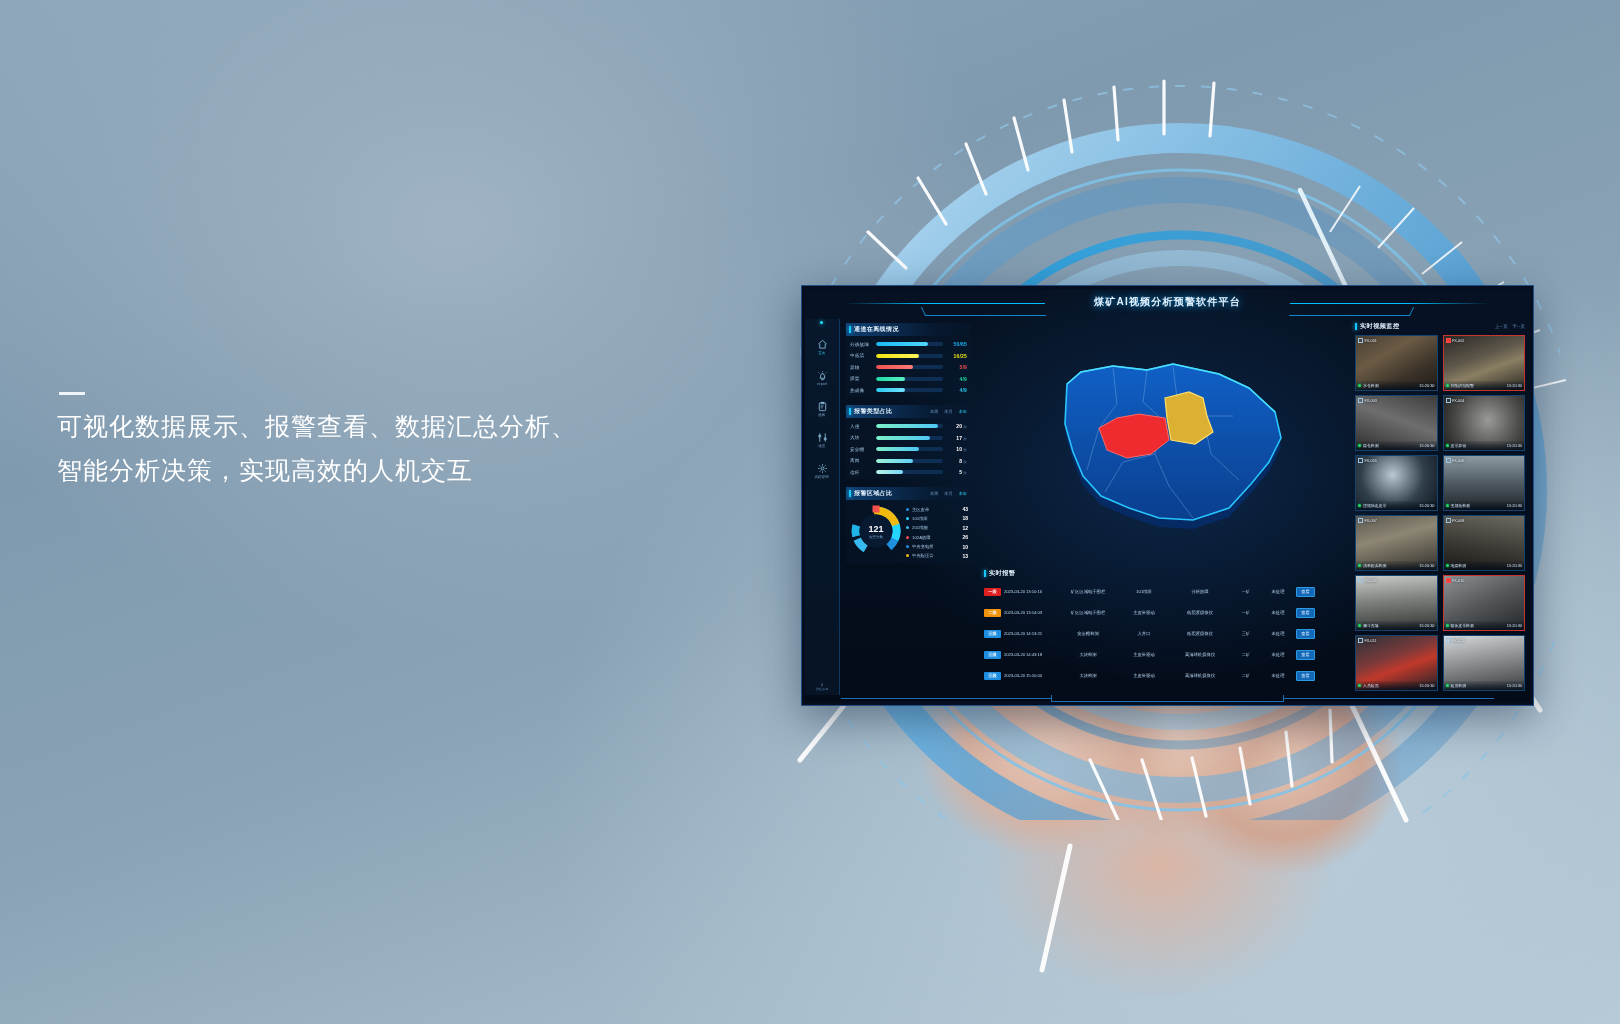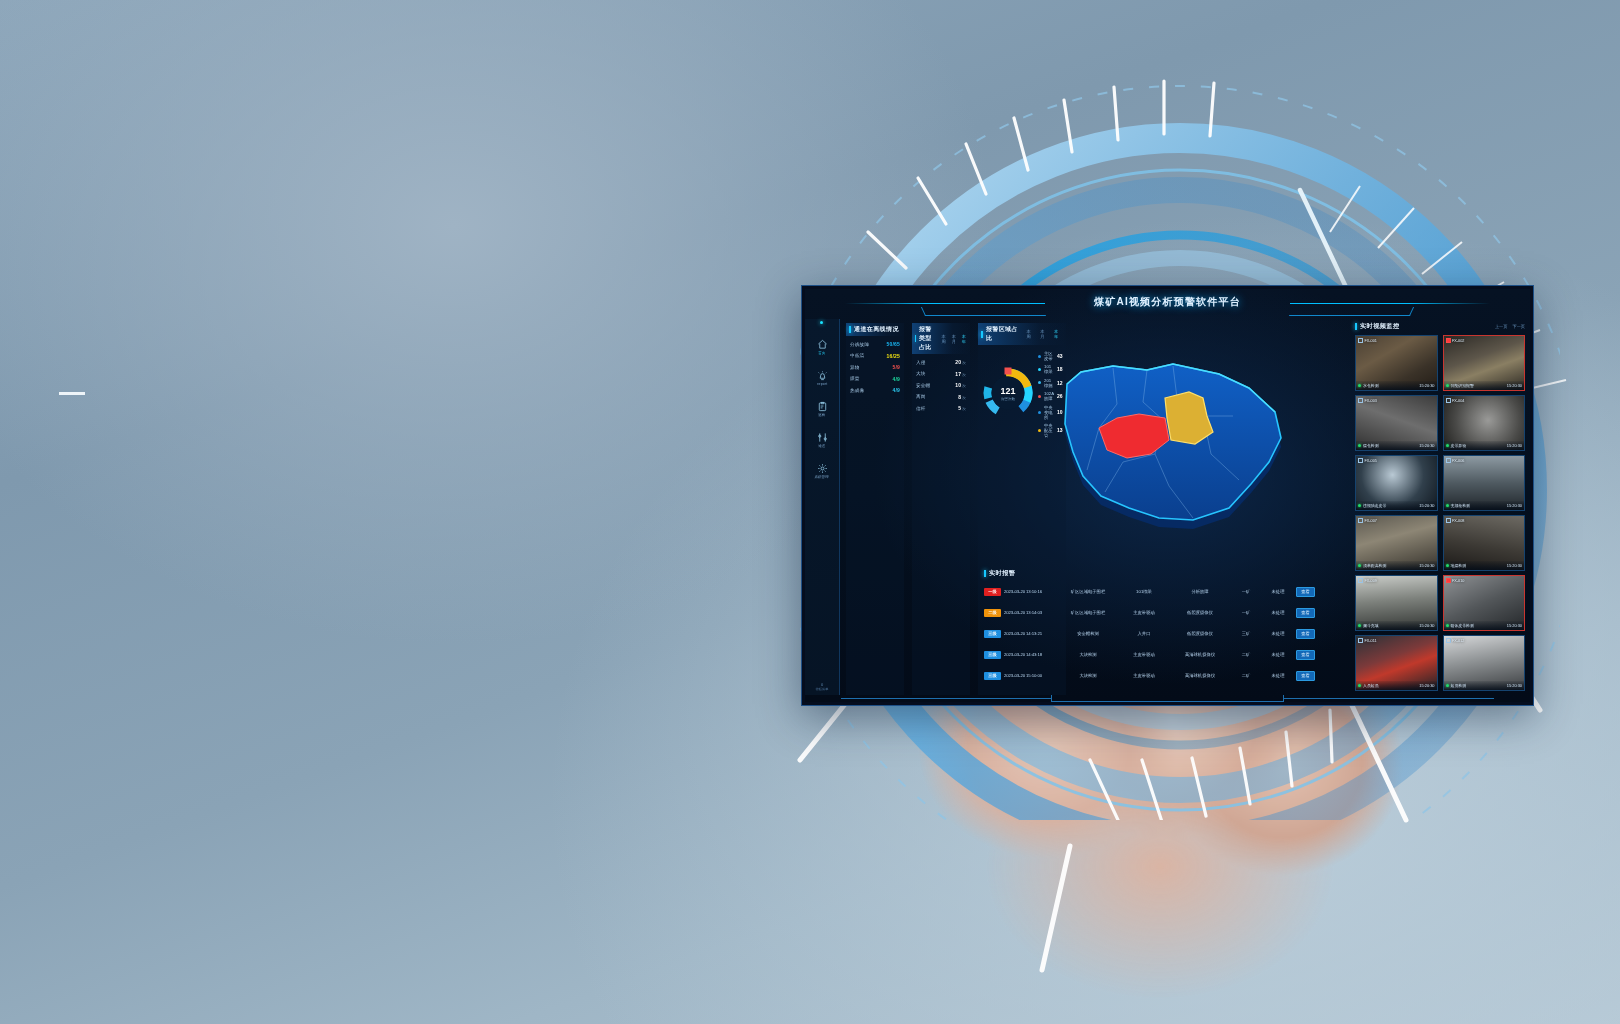--- a/index.html
+++ b/index.html
@@ -86,21 +86,21 @@
   .nav-item svg{display:block;}
   .nav-lbl{font-size:3.6px;color:#7fa9cf;letter-spacing:.2px;transform:scale(.95);}
   .nav-item.active .nav-lbl{color:#25d6ff;}
   .sb-foot{position:absolute;bottom:4px;left:0;right:0;text-align:center;}
   .sb-foot .fnum{font-size:4px;color:#5d86ae;}
   .sb-foot .flbl{font-size:3.2px;color:#4a6e94;}
 
   
   .leftcol{
     width:136px;flex:0 0 136px;padding:4px 5px 0 6px;box-sizing:border-box;
-    display:flex;flex-direction:row;gap:8px;
+    display:flex;flex-direction:column;gap:8px;
   }
   .panel{background:rgba(8,26,50,.35);}
   .phead{display:flex;align-items:center;gap:3px;
     background:linear-gradient(90deg,rgba(17,72,130,.85) 0%,rgba(10,38,72,.25) 70%,rgba(8,26,50,0) 100%);
     padding:2px 3px;}
   .phead .bar{width:2px;height:7px;background:#17c8ff;box-shadow:0 0 4px #17c8ff;}
   .phead .ttl{font-size:6px;font-weight:700;color:#e3f2ff;letter-spacing:.4px;}
   .phead .tabs{margin-left:auto;display:flex;gap:4px;}
   .phead .tabs span{font-size:4.2px;color:#6e9dc8;padding:0 1px;cursor:pointer;}
   .phead .tabs span.on{color:#2fd8ff;}
@@ -262,20 +262,22 @@
       <g stroke="#ffffff" stroke-width="5" stroke-linecap="round" opacity=".95">
         <line x1="100" y1="40" x2="166" y2="180"></line>
         <line x1="278" y1="36" x2="300" y2="70"></line>
       </g>
     </svg>
   </div>
 </div>
 
 <div class="headline">
   <div class="h-rule"></div>
+  <div class="h-desc">可视化数据展示、报警查看、数据汇总分析、</div>
+  <div class="h-desc">智能分析决策，实现高效的人机交互</div>
 </div>
 
 <div class="monitor">
 <div class="dash">
 
   <div class="topbar">
     <div class="deco-line" style="left:40px;width:200px;"></div>
     <div class="deco-line r" style="right:40px;width:200px;"></div>
     <div class="chev" style="left:118px;width:120px;border-left:1px solid #1188cc;transform:skewX(25deg);"></div>
     <div class="chev" style="right:118px;width:120px;border-right:1px solid #1188cc;transform:skewX(-25deg);"></div>

